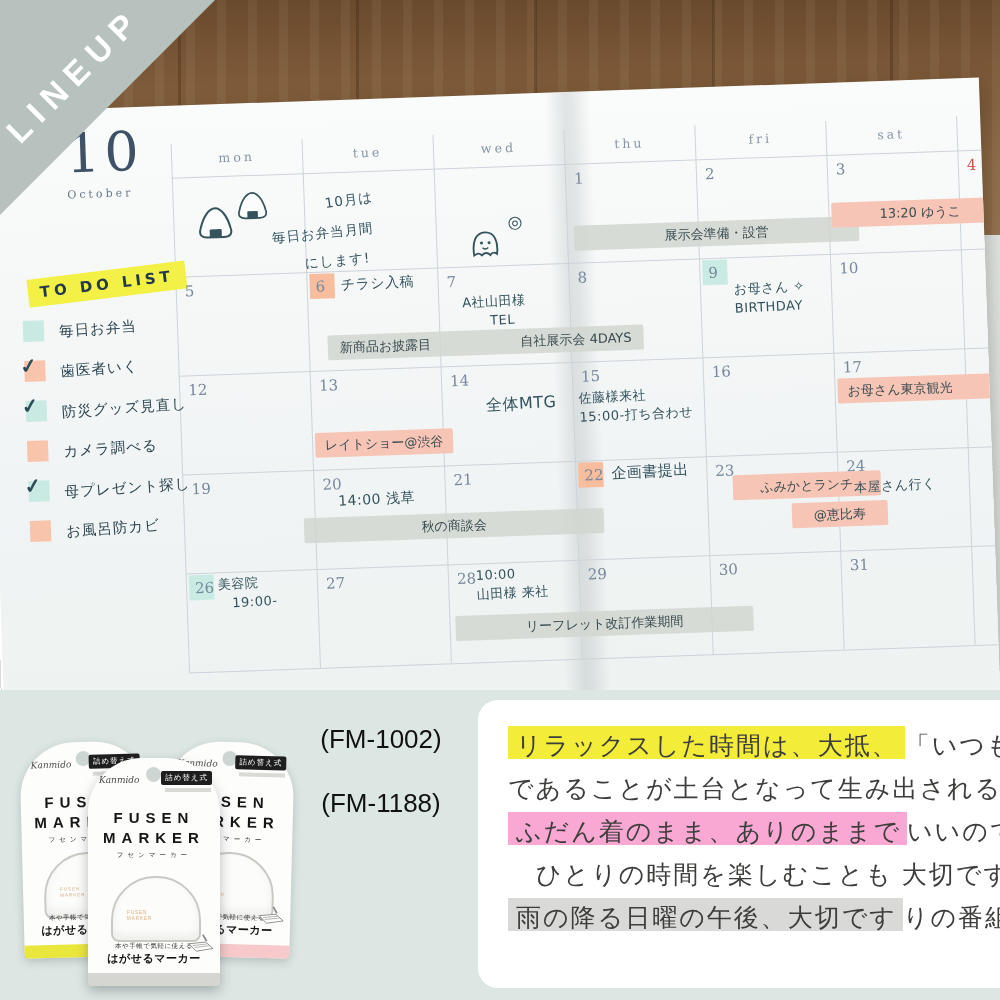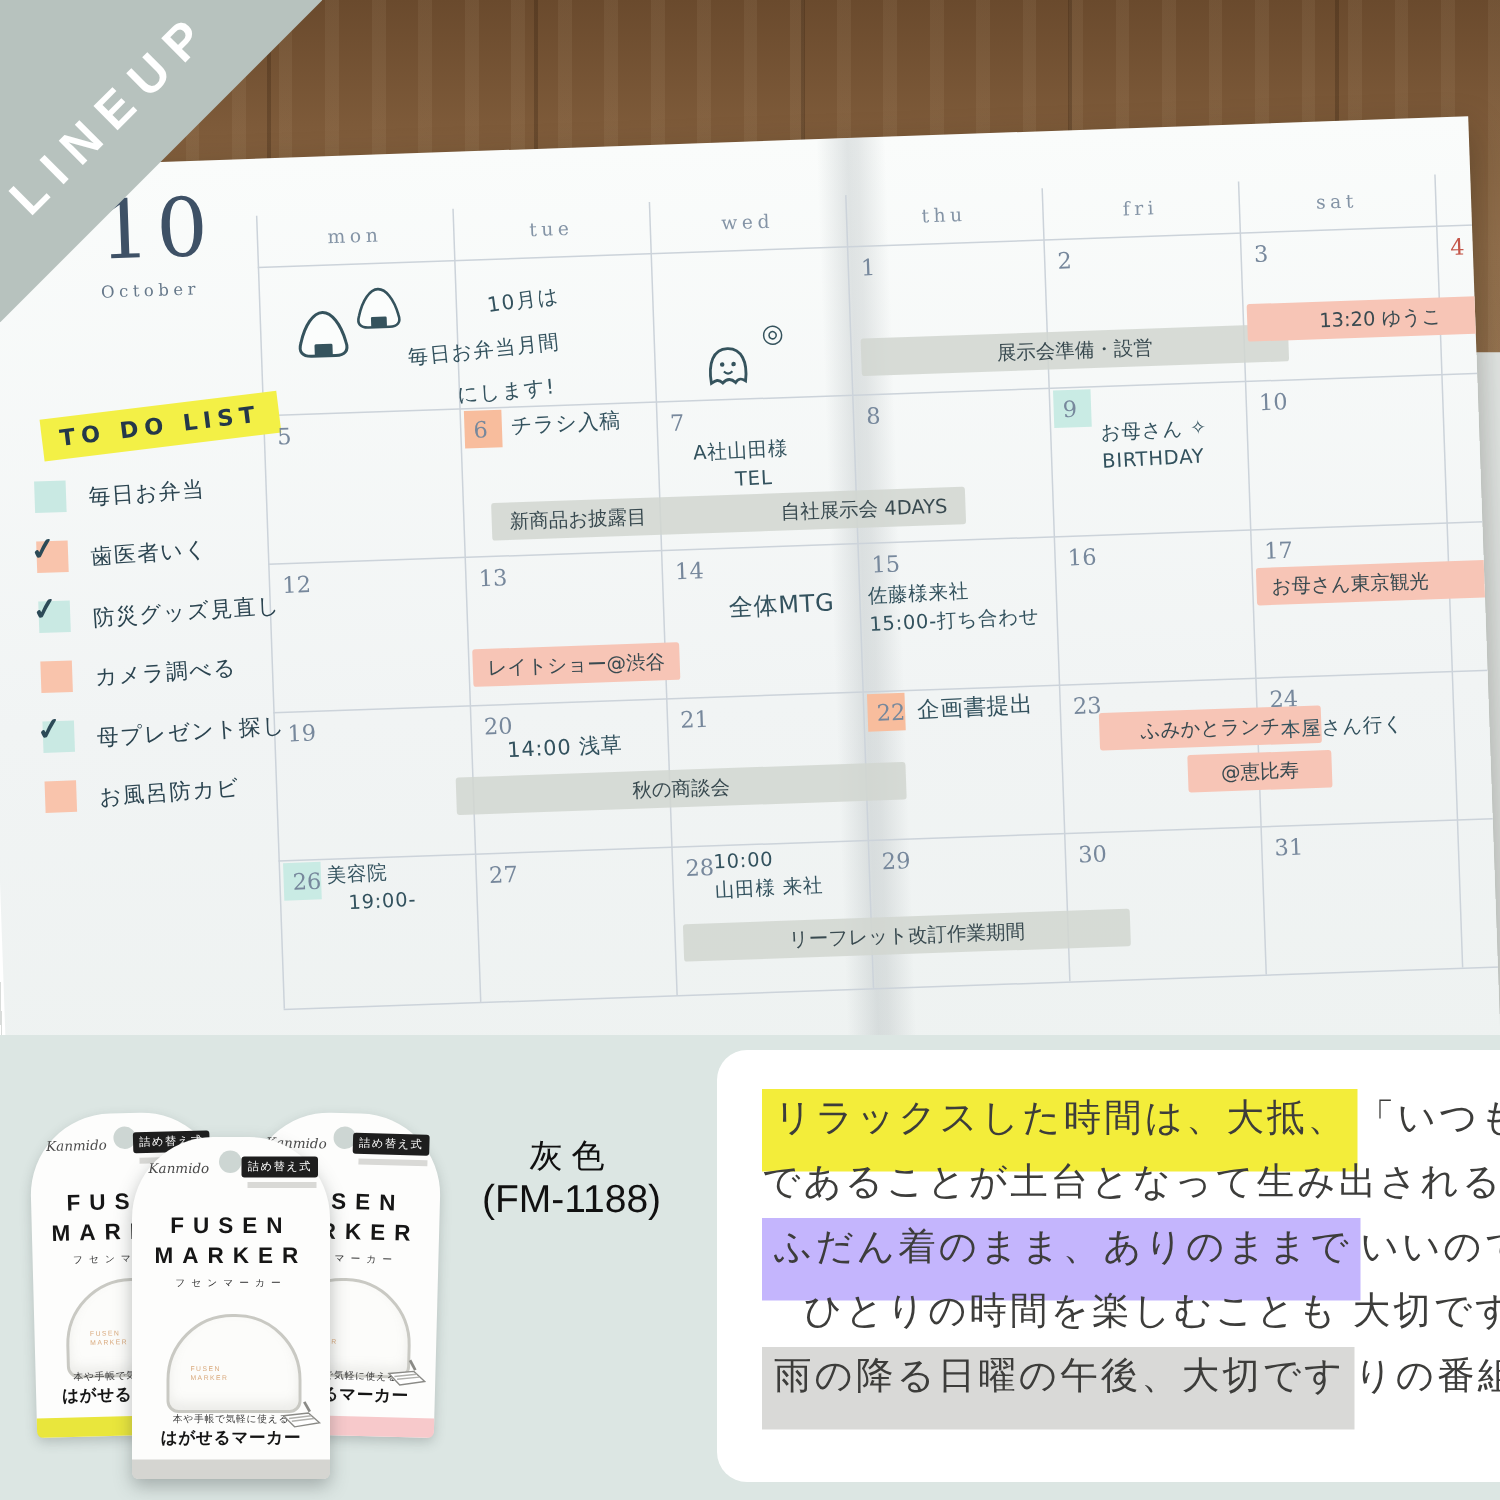--- a/index.html
+++ b/index.html
@@ -113,23 +113,23 @@
   .variants{position:absolute;left:296px;top:34px;width:170px;z-index:4;}
   .variant{margin-bottom:34px;text-align:center;color:#111;}
   .variant-name{font-size:22px;letter-spacing:6px;line-height:26px;}
   .variant-code{font-size:26px;letter-spacing:0;line-height:30px;}
 
   .quote-panel{position:absolute;left:478px;top:10px;width:540px;height:288px;
        background:#ffffff;border-radius:20px 0 0 20px;padding:26px 0 0 30px;box-sizing:border-box;}
   .q-line{line-height:38px;margin-bottom:5px;font-size:25px;letter-spacing:2px;
        color:#3d3d3b;white-space:nowrap;}
   .q-line.indent{margin-left:28px;}
-  .hl{padding:5px 6px 22px 8px;margin-top:16px;}
+  .hl{padding:5px 6px 0 8px;margin-top:16px;}
   .hl.yellow{background:#f3ed3a;}
-  .hl.pinkhl{background:#c4b5fd;}
+  .hl.pinkhl{background:#f9a8d4;}
   .hl.grayhl{background:#d9d9d7;}
 </style>
 </head>
 <body>
 
 <div class="stage">
 
   <div class="photo">
     <div class="wood"></div>
     <div class="table-low"></div>
@@ -429,23 +429,23 @@
       <svg class="pkg-doodle" width="30" height="24" viewBox="0 0 32 26">
         <path d="M3,15 L21,13 L29,20 L11,23 Z" fill="#fff" stroke="#8a8a86" stroke-width="1"></path>
         <path d="M7,17 L23,15 M9,19 L25,17" stroke="#b0b0ac" stroke-width="1" fill="none"></path>
         <path d="M18,5 L22,12" stroke="#8a8a86" stroke-width="2"></path>
       </svg>
       <span class="pkg-stripe" style="background:#d5d5d1"></span>
     </div>
 
     <div class="variants">
       <div class="variant">
+        <div class="variant-code">(FM-1002)</div>
       </div>
       <div class="variant">
-        <div class="variant-name">灰色</div>
         <div class="variant-code">(FM-1188)</div>
       </div>
     </div>
 
     <div class="quote-panel">
       <div class="q-line">
         <span class="hl yellow">リラックスした時間は、大抵、</span><span>「いつもどおり</span>
       </div>
       <div class="q-line">
         <span>であることが土台となって生み出されるようで</span>

